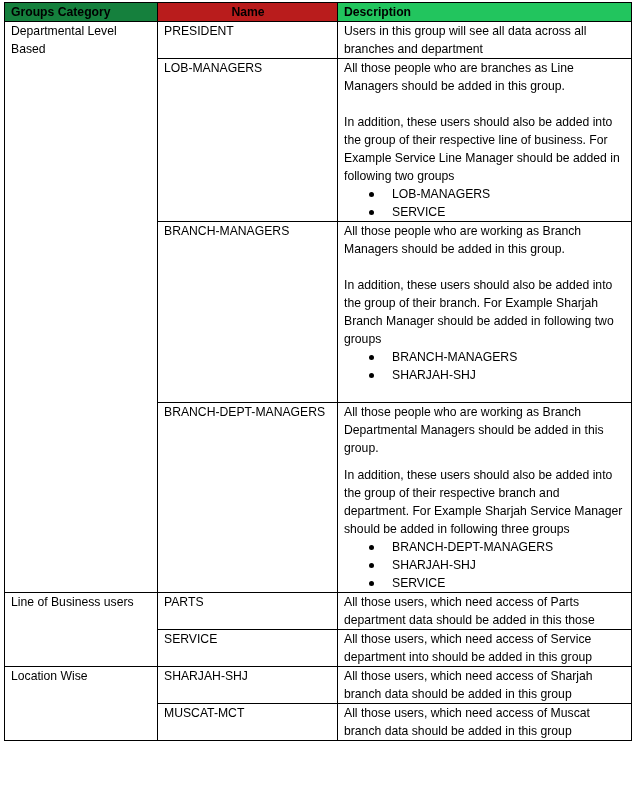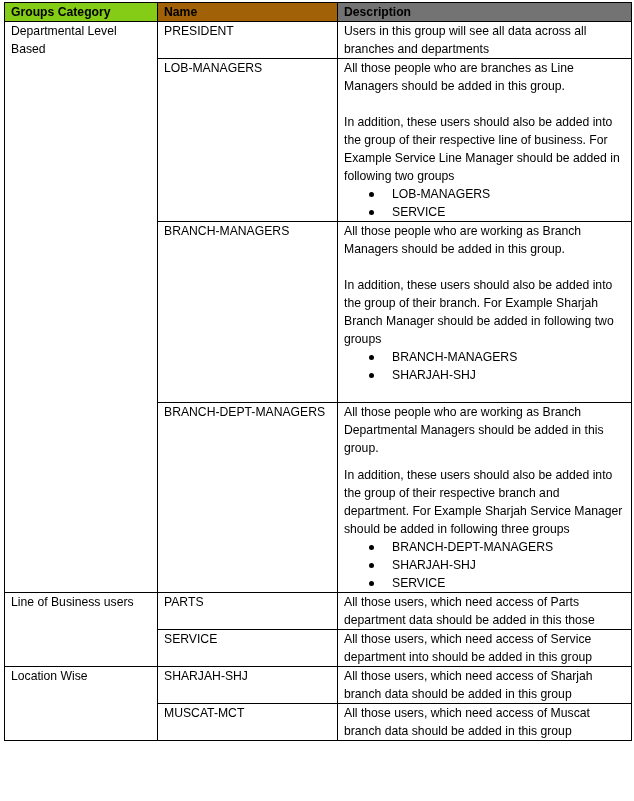--- a/index.html
+++ b/index.html
@@ -43,32 +43,32 @@
 <body>
 
 <table class="groups">
   <colgroup>
       <col class="c1">
       <col class="c2">
       <col class="c3">
     </colgroup>
   <thead>
     <tr>
-      <th style="background: #84cc16;">Groups Category</th>
-      <th style="background: #a16207;">Name</th>
-      <th style="background: #737373;">Description</th>
+      <th style="background: #15803d;">Groups Category</th>
+      <th style="background: #b91c1c; text-align: center;">Name</th>
+      <th style="background: #22c55e;">Description</th>
     </tr>
   </thead>
   <tbody>
 
     <tr>
       <td rowspan="4">Departmental Level Based</td>
       <td>PRESIDENT</td>
       <td>
-        <p class="para">Users in this group will see all data across all branches and departments</p>
+        <p class="para">Users in this group will see all data across all branches and department</p>
       </td>
     </tr>
     <tr>
       <td>LOB-MANAGERS</td>
       <td>
         <p class="para">All those people who are branches as Line Managers should be added in this group.</p>
         <p class="para">In addition, these users should also be added into the group of their respective line of business. For Example Service Line Manager should be added in following two groups</p>
         <ul class="bul">
           <li><span class="dot"></span><span>LOB-MANAGERS</span></li>
           <li><span class="dot"></span><span>SERVICE</span></li>

